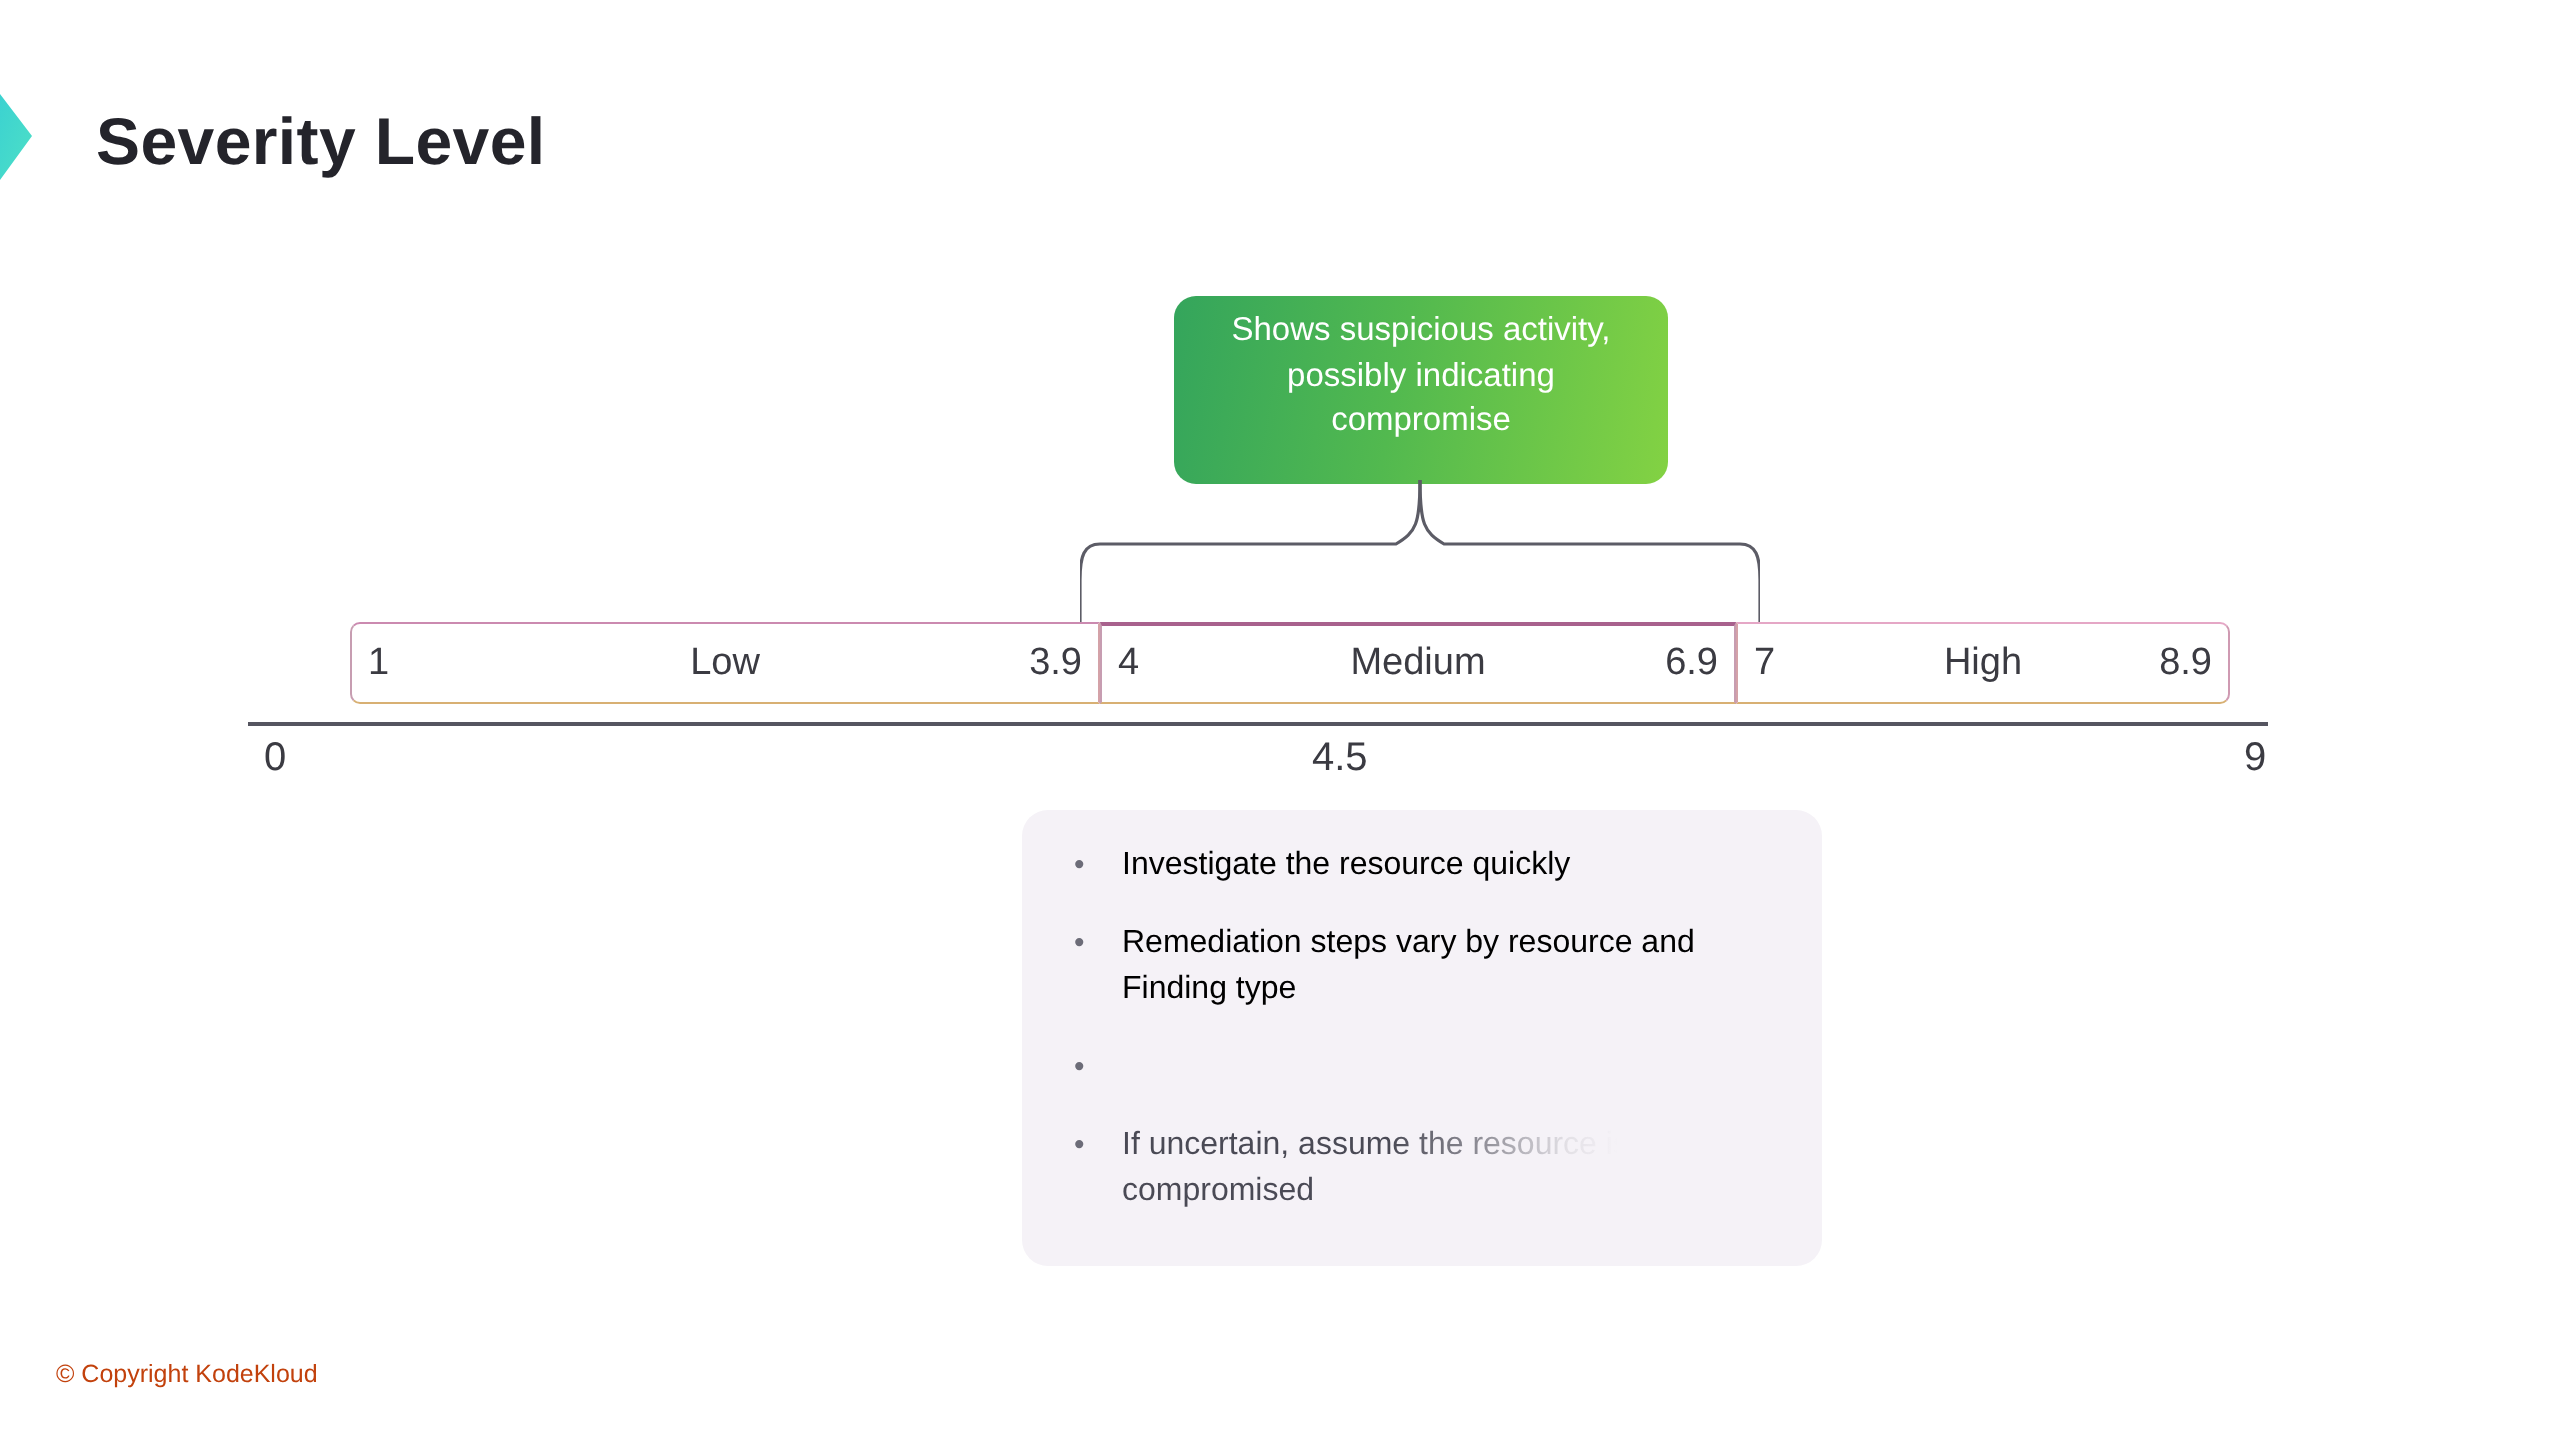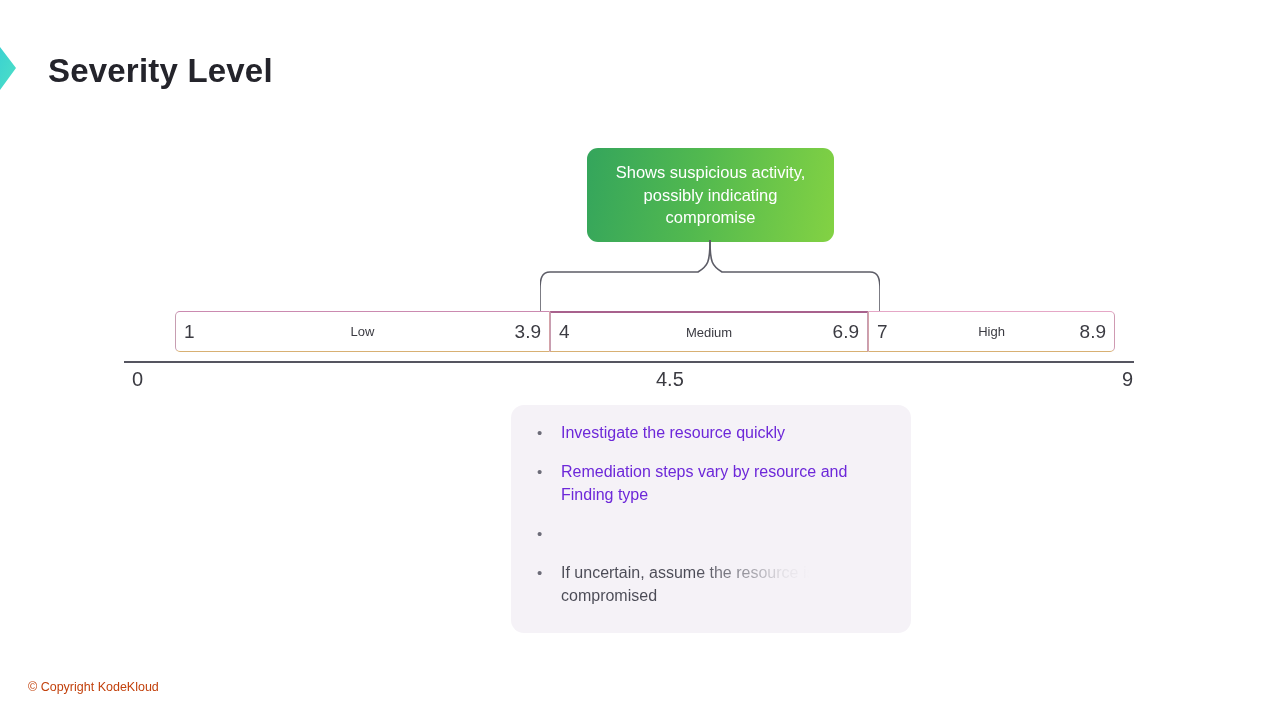--- a/index.html
+++ b/index.html
@@ -40,21 +40,20 @@
   
   .callout {
     position: absolute;
     left: 587px;
     top: 148px;
     width: 247px;
     height: 94px;
     border-radius: 11px;
     background: linear-gradient(100deg, #34a55c 0%, #52b94f 45%, #83d243 100%);
     display: flex;
-    align-items: center;
     justify-content: center;
     box-sizing: border-box;
     padding: 6px 24px;
   }
   .callout-text {
     color: #ffffff;
     font-size: 16.5px;
     line-height: 22.5px;
     text-align: center;
   }
@@ -113,21 +112,21 @@
     font-size: 19px;
     color: #3b3b42;
     white-space: nowrap;
   }
   .seg-min { margin-right: auto; }
   .seg-max { margin-left: auto; }
   .seg-label {
     position: absolute;
     left: 0; right: 0;
     text-align: center;
-    font-size: 13px;
+    font-size: 19px;
     color: #3b3b42;
     pointer-events: none;
   }
 
   
   .axis-line {
     position: absolute;
     left: 124px;
     top: 361px;
     width: 1010px;
@@ -167,21 +166,21 @@
     flex: 0 0 auto;
     width: 24px;
     font-size: 15px;
     line-height: 23px;
     color: #6c6c78;
     text-align: left;
   }
   .note-text {
     font-size: 16px;
     line-height: 23px;
-    color: #6d28d9;
+    color: #000000;
     max-width: 318px;
   }
   
   .note-item.partial .note-text {
     background: linear-gradient(90deg,
         #4a4a55 0%, #4a4a55 42%,
         rgba(74,74,85,0.55) 58%,
         rgba(74,74,85,0.10) 70%,
         rgba(74,74,85,0) 78%);
     -webkit-background-clip: text;

